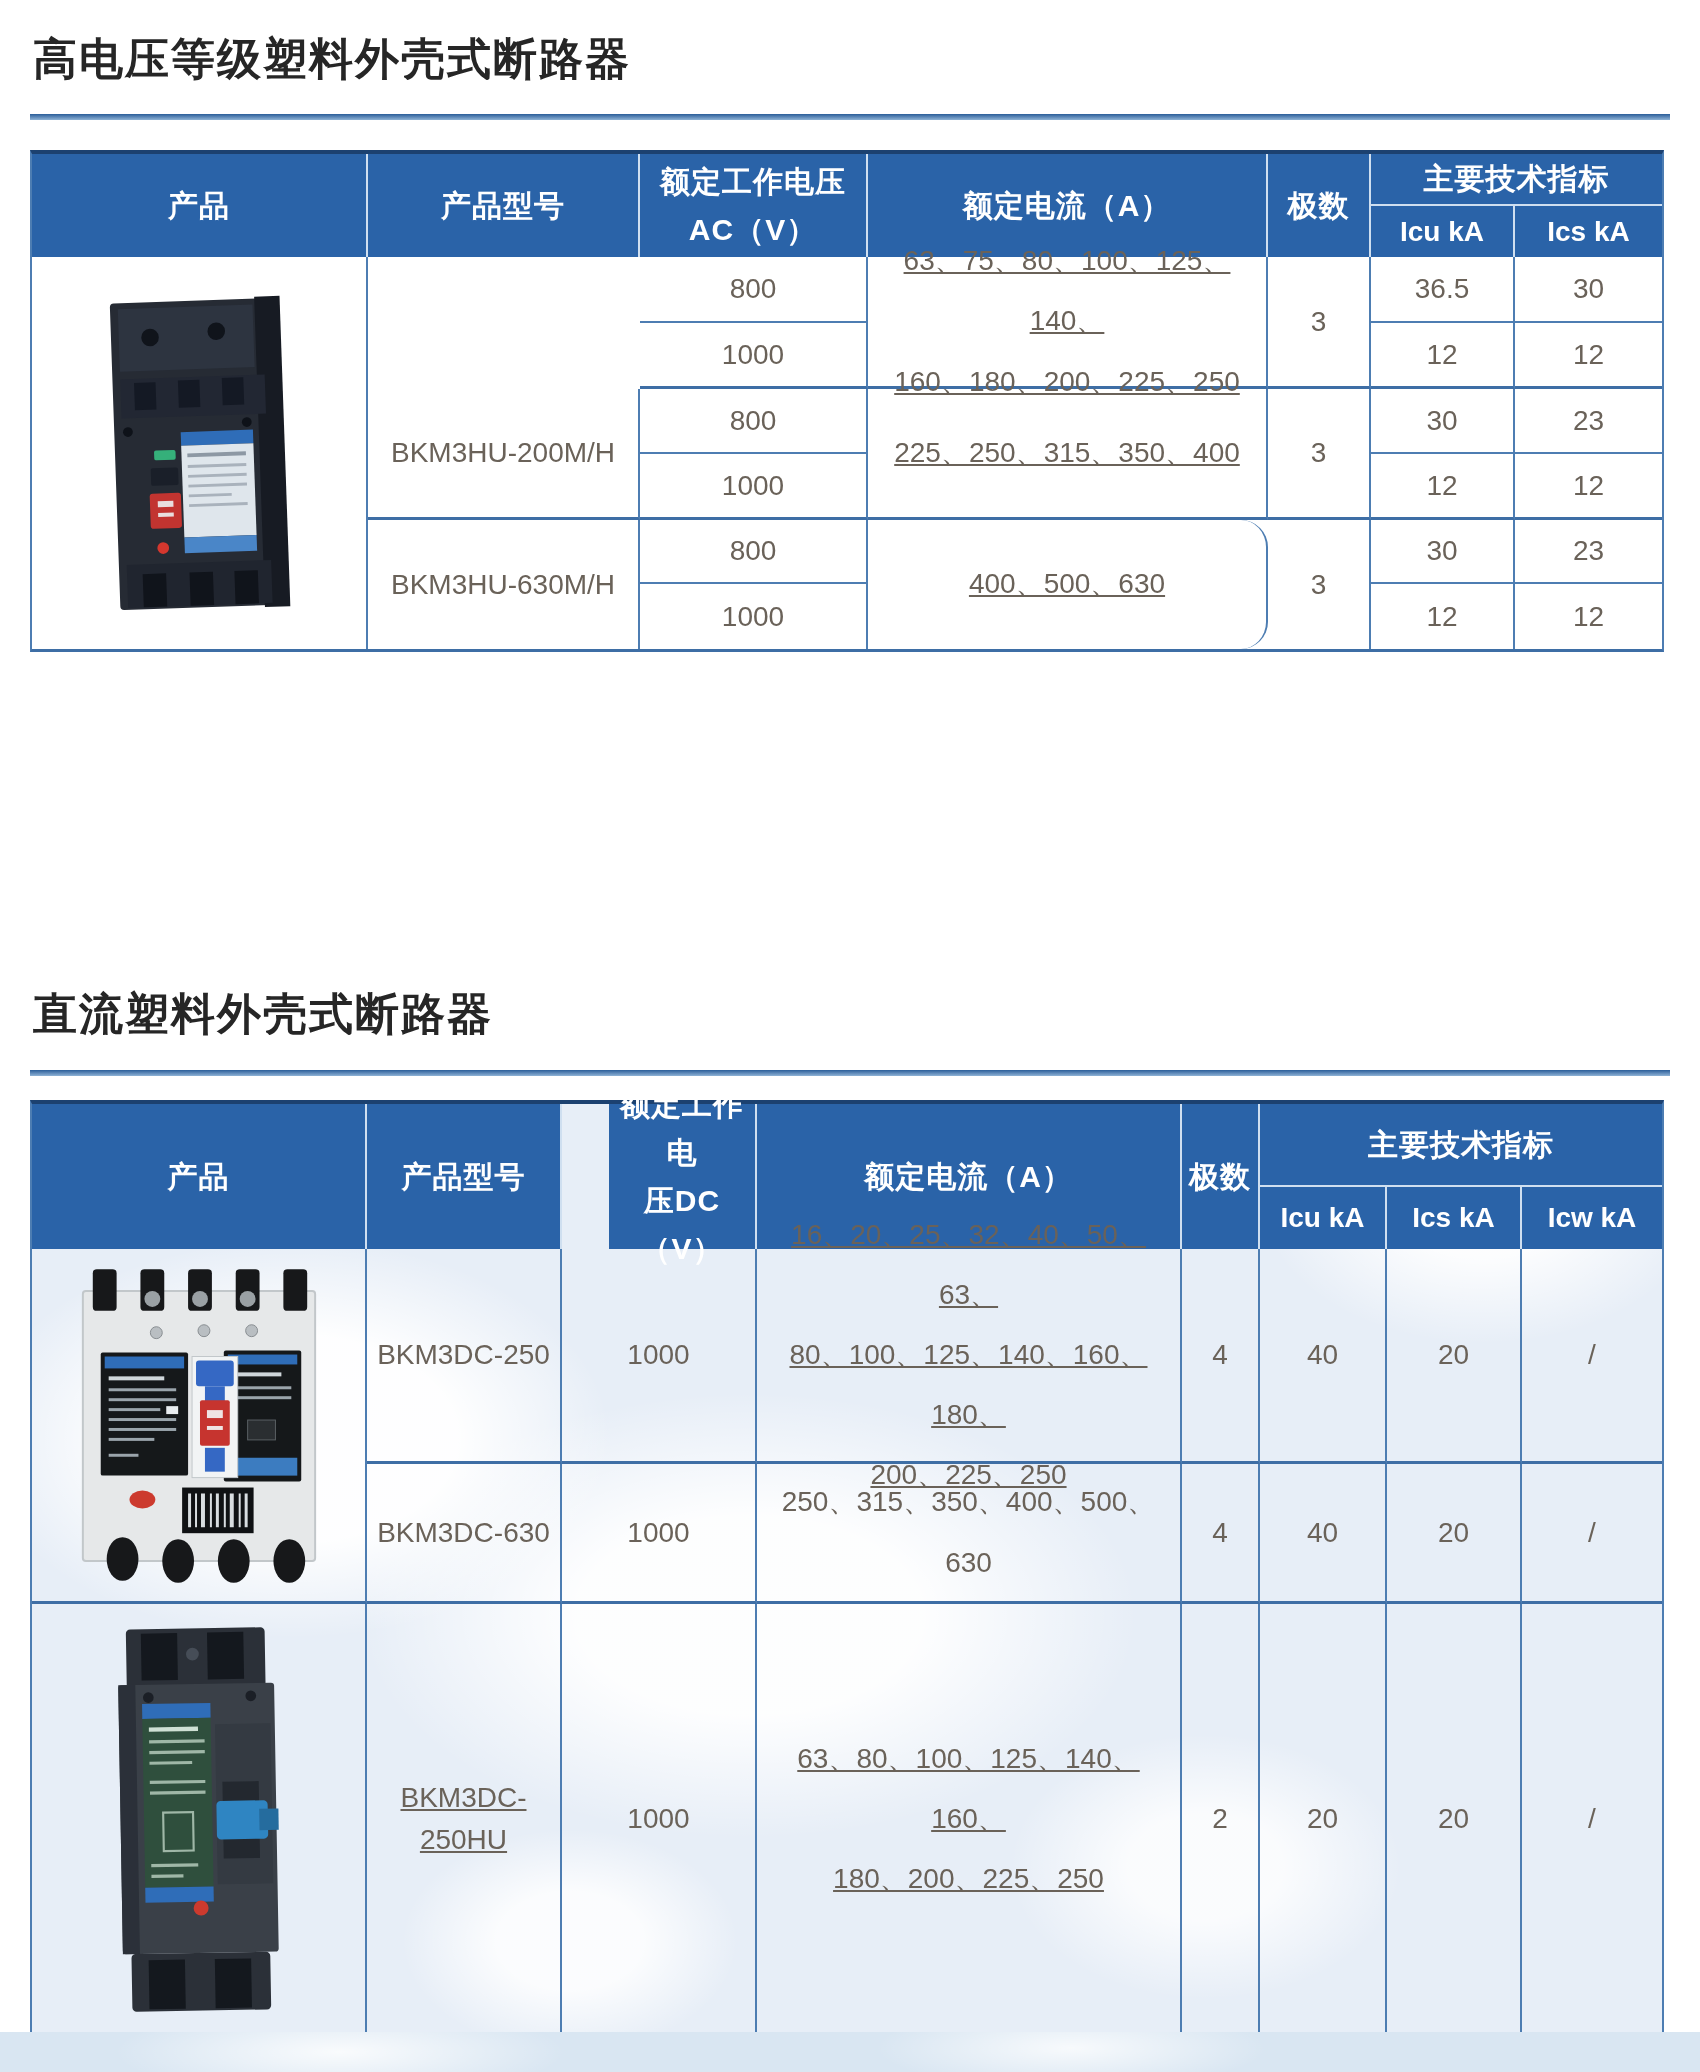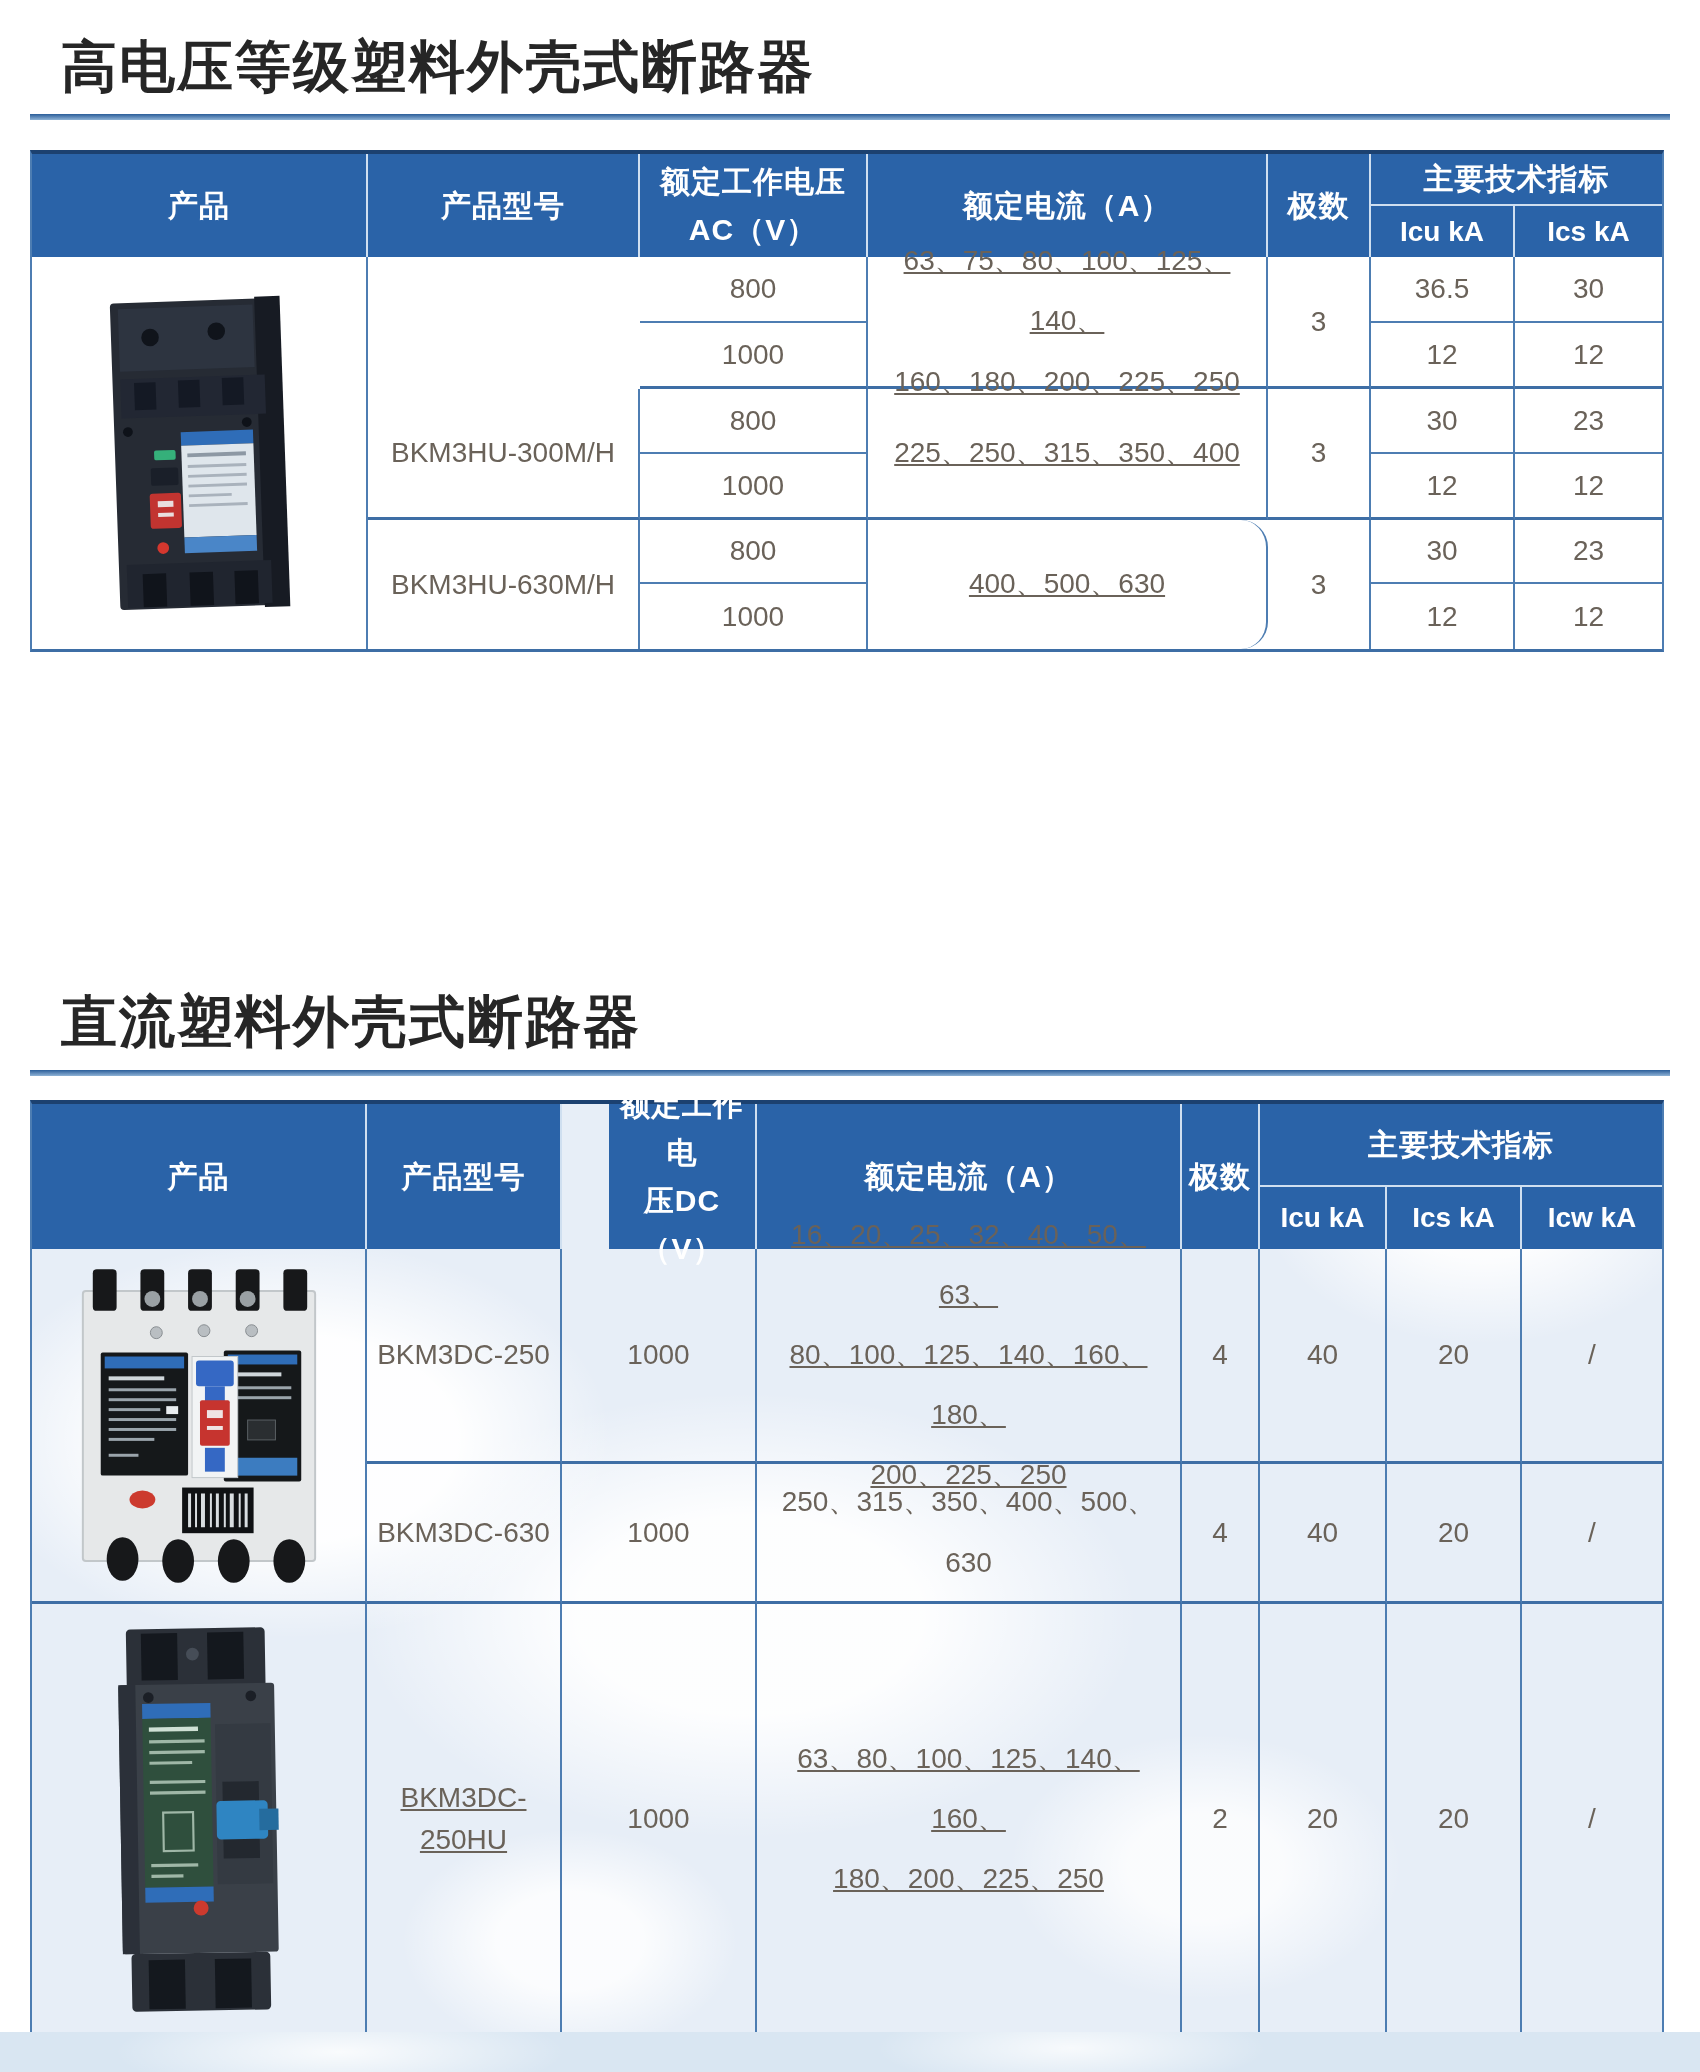--- a/index.html
+++ b/index.html
@@ -9,21 +9,21 @@
     --line:#4d7db2;
     --line-strong:#3e6ea5;
     --txt:#6a6259;
     --title:#262626;
     --tint:#e7eef7;
   }
   *{margin:0;padding:0;box-sizing:border-box;}
   body{background:#ffffff;font-family:"Liberation Sans","DejaVu Sans",sans-serif;}
   .page{position:relative;width:1700px;height:2072px;background:#ffffff;overflow:hidden;}
 
-  .sec-title{position:absolute;left:33px;font-size:56px;font-weight:bold;color:var(--title);letter-spacing:2px;margin-left:28px;}
+  .sec-title{position:absolute;left:33px;font-size:44px;font-weight:bold;color:var(--title);letter-spacing:2px;}
   .rule{position:absolute;left:30px;width:1640px;height:6px;background:linear-gradient(#2a5d99,#8fb3d6);}
 
   .tbl{position:absolute;left:30px;display:grid;border:2px solid var(--line);border-top:4px solid var(--hdr-top);}
   .t1{top:150px;grid-template-columns:336px 272px 228px 400px 103px 144px 147px;
       grid-template-rows:52px 51px 66px 66px 65px 66px 64px 65px;border-bottom:3px solid var(--line-strong);background:#fff;}
   .t2{top:1100px;grid-template-columns:335px 195px 195px 425px 78px 127px 135px 140px;
       grid-template-rows:83px 62px 215px 140px 430px;border-bottom:5px solid var(--line-strong);
       background-color:var(--tint);
       background-image:
         radial-gradient(ellipse 430px 270px at 16% 36%, rgba(255,255,255,.97) 38%, rgba(255,255,255,0) 74%),
@@ -114,21 +114,21 @@
     <div class="td vr vb" style="grid-column:3;grid-row:3;">800</div>
     <div class="td vr vg" style="grid-column:3;grid-row:4;">1000</div>
     <div class="td vr vg pre cur" style="grid-column:4;grid-row:3/5;">63、75、80、100、125、140、
 160、180、200、225、250</div>
     <div class="td vr vg" style="grid-column:5;grid-row:3/5;">3</div>
     <div class="td vr vb" style="grid-column:6;grid-row:3;">36.5</div>
     <div class="td vb" style="grid-column:7;grid-row:3;">30</div>
     <div class="td vr vg" style="grid-column:6;grid-row:4;">12</div>
     <div class="td vg" style="grid-column:7;grid-row:4;">12</div>
 
-    <div class="td vr vg" style="grid-column:2;grid-row:5/7;">BKM3HU-300M/H</div>
+    <div class="td vr vg" style="grid-column:2;grid-row:5/7;">BKM3HU-200M/H</div>
     <div class="td vr vb" style="grid-column:3;grid-row:5;">800</div>
     <div class="td vr vg" style="grid-column:3;grid-row:6;">1000</div>
     <div class="td vr vg pre cur" style="grid-column:4;grid-row:5/7;">225、250、315、350、400</div>
     <div class="td vr vg" style="grid-column:5;grid-row:5/7;">3</div>
     <div class="td vr vb" style="grid-column:6;grid-row:5;">30</div>
     <div class="td vb" style="grid-column:7;grid-row:5;">23</div>
     <div class="td vr vg" style="grid-column:6;grid-row:6;">12</div>
     <div class="td vg" style="grid-column:7;grid-row:6;">12</div>
 
     <div class="td vr" style="grid-column:2;grid-row:7/9;">BKM3HU-630M/H</div>

